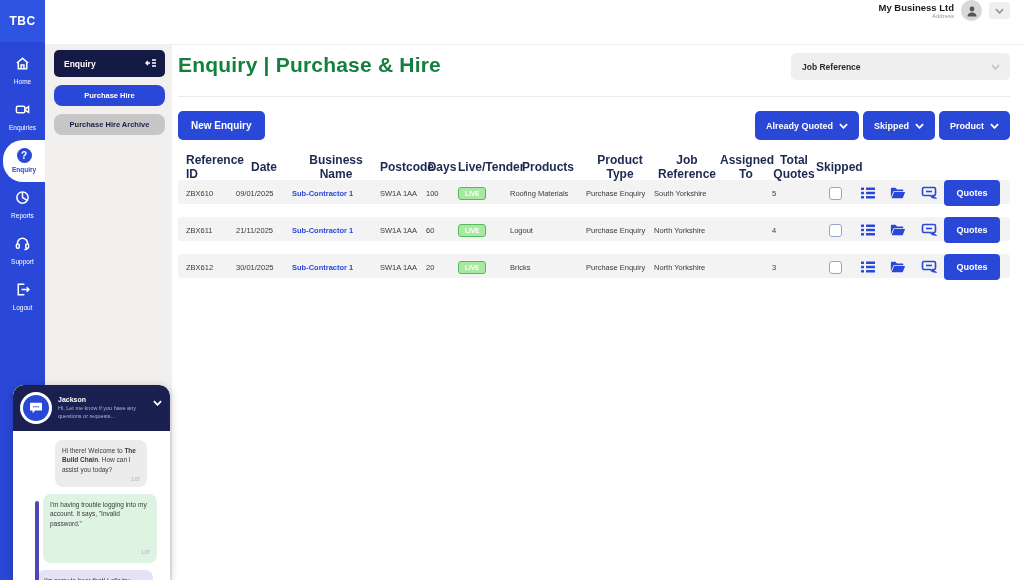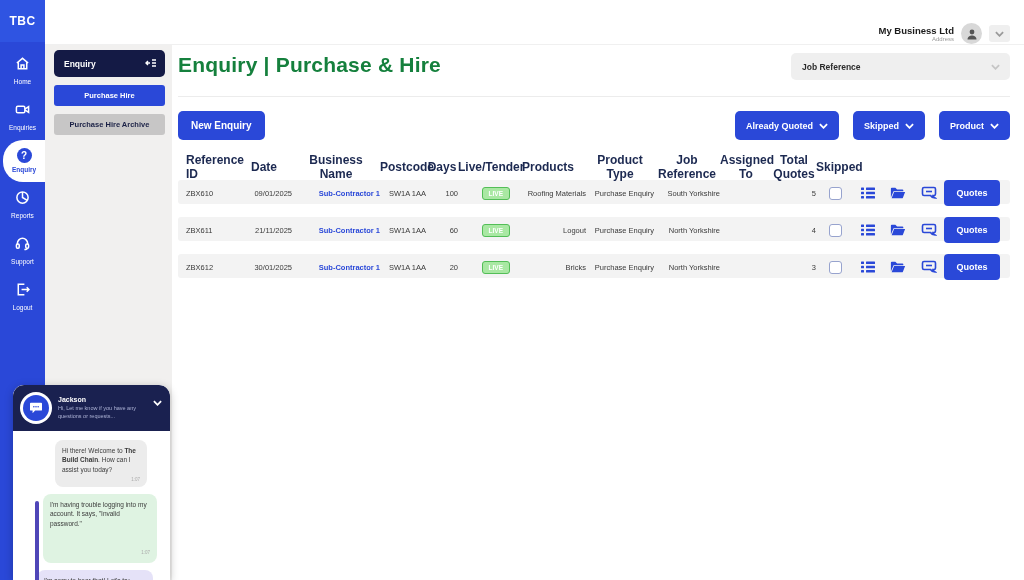--- a/index.html
+++ b/index.html
@@ -14,57 +14,57 @@
   .nav-item .nav-label { font-size:6.5px; color:#fff; }
   .nav-item svg { width:15px; height:15px; stroke:#fff; fill:none; stroke-width:1.6; }
   .nav-item.active { background:#fff; border-radius:20px 0 0 20px; margin-left:3px; }
   .nav-item.active .nav-label { color:#2A48D8; font-weight:bold; }
   .q-circle { width:15px; height:15px; border-radius:50%; background:#2A48D8; color:#fff; font-size:10px; font-weight:bold; display:flex; align-items:center; justify-content:center; }
 
   
   .subsidebar { position:absolute; left:45px; top:45px; width:127px; height:535px; background:#F1F0EF; z-index:2; }
   .subsidebar-header { margin:5px 7px 8px 9px; height:27px; background:#141A45; border-radius:5px; display:flex; align-items:center; justify-content:space-between; padding:0 8px 0 10px; color:#fff; font-size:8.5px; font-weight:bold; }
   .collapse-icon svg { width:12px; height:10px; stroke:#fff; stroke-width:1.4; fill:none; }
-  .sub-item { margin:0 7px 8px 9px; height:21px; border-radius:3px; display:flex; align-items:center; justify-content:center; font-size:7.5px; font-weight:bold; cursor:pointer; }
+  .sub-item { margin:0 7px 8px 9px; height:21px; border-radius:8px; display:flex; align-items:center; justify-content:center; font-size:7.5px; font-weight:bold; cursor:pointer; }
   .sub-item.active { background:#2A48D8; color:#fff; }
   .sub-item.inactive { background:#C7C6C6; color:#1B2146; }
 
   
-  .topbar { position:absolute; left:45px; top:0; width:979px; height:45px; background:#fff; border-bottom:1px solid #F0F0F0; display:flex; align-items:flex-end; justify-content:flex-end; padding-right:14px; z-index:1; }
+  .topbar { position:absolute; left:45px; top:0; width:979px; height:45px; background:#fff; border-bottom:1px solid #F0F0F0; display:flex; align-items:flex-start; justify-content:flex-end; padding-right:14px; z-index:1; }
   .account { display:flex; align-items:center; gap:7px; }
   .account-text { text-align:right; }
   .business-name { font-size:9.5px; font-weight:bold; color:#1B1B1B; }
   .business-sub { font-size:6px; color:#9A9A9A; }
   .avatar { width:21px; height:21px; border-radius:50%; background:#D8D8D8; display:flex; align-items:center; justify-content:center; cursor:pointer; }
   .avatar svg { width:12px; height:12px; fill:#555; }
   .account-chevron { width:21px; height:17px; background:#EFEFEF; border:none; border-radius:3px; display:flex; align-items:center; justify-content:center; cursor:pointer; }
   .account-chevron svg, .jobref svg, .filter-btn svg { width:9px; height:6px; fill:none; stroke-width:2; }
   .account-chevron svg { stroke:#9A9A9A; }
 
   
   .main { position:absolute; left:172px; top:45px; width:852px; height:535px; background:#fff; padding:8px 14px 0 6px; }
   .title-row { display:flex; justify-content:space-between; align-items:flex-start; }
   h1 { font-size:21px; font-weight:800; color:#15803d; letter-spacing:.2px; }
   .jobref { width:219px; height:27px; background:#EFEFEF; border-radius:5px; display:flex; align-items:center; justify-content:space-between; padding:0 10px 0 11px; cursor:pointer; }
   .jobref span { font-size:8.5px; font-weight:bold; color:#2B2B2B; }
   .jobref svg { stroke:#C5C5C5; }
   .divider { border:none; border-top:1px solid #ECECEC; margin:16px 0 14px 0; }
   .actions-row { display:flex; justify-content:space-between; align-items:center; margin-bottom:13px; }
   .btn-primary { background:#2A48D8; color:#fff; border:none; border-radius:5px; height:29px; padding:8px 13px; font-size:10px; font-weight:bold; font-family:"Liberation Sans", sans-serif; cursor:pointer; }
-  .filters { display:flex; gap:14px; }
+  .filters { display:flex; gap:4px; }
   .filter-btn { background:#2A48D8; color:#fff; border:none; border-radius:5px; height:29px; padding:0 11px; font-size:9px; font-weight:bold; font-family:"Liberation Sans", sans-serif; display:flex; align-items:center; gap:6px; cursor:pointer; }
   .filter-btn svg { stroke:#fff; }
 
   
   .grid { display:grid; grid-template-columns:58px 56px 88px 46px 32px 52px 76px 68px 66px 52px 44px 38px 28px 32px 30px 56px; align-items:center; }
   .thead { height:18px; margin-bottom:9px; }
   .th { font-size:12px; font-weight:bold; color:#1C2951; text-align:center; }
   .th:first-child { text-align:left; padding-left:8px; }
   .trow { height:24px; background:#F3F3F3; border-radius:3px; margin-bottom:13px; }
-  .td { font-size:7.5px; color:#3A3A3A; text-align:right; overflow:hidden; white-space:nowrap; }
+  .td { font-size:7.5px; color:#3A3A3A; text-align:left; overflow:hidden; white-space:nowrap; }
   .td.ref { text-align:left; padding-left:8px; }
   .td.link { color:#2A48D8; font-weight:bold; cursor:pointer; }
   .badge-live { display:inline-block; background:#A9E8A3; border:1.5px solid #53BE57; color:#fff; font-size:6.5px; font-weight:bold; padding:2px 6px; border-radius:3px; }
   .checkbox { width:13px; height:13px; background:#fff; border:1.5px solid #97A3CE; border-radius:3px; margin:0 auto; cursor:pointer; }
   .row-icon { display:flex; justify-content:center; cursor:pointer; }
   .row-icon svg { width:16px; height:14px; }
   .quotes-btn { background:#2A48D8; color:#fff; border:none; border-radius:4px; height:26px; width:56px; font-size:9px; font-weight:bold; font-family:"Liberation Sans", sans-serif; cursor:pointer; }
 
   
   .chat { position:absolute; left:13px; top:385px; width:157px; height:195px; background:#fff; border-radius:11px 11px 0 0; box-shadow:0 2px 8px rgba(0,0,0,.25); z-index:5; overflow:hidden; }

